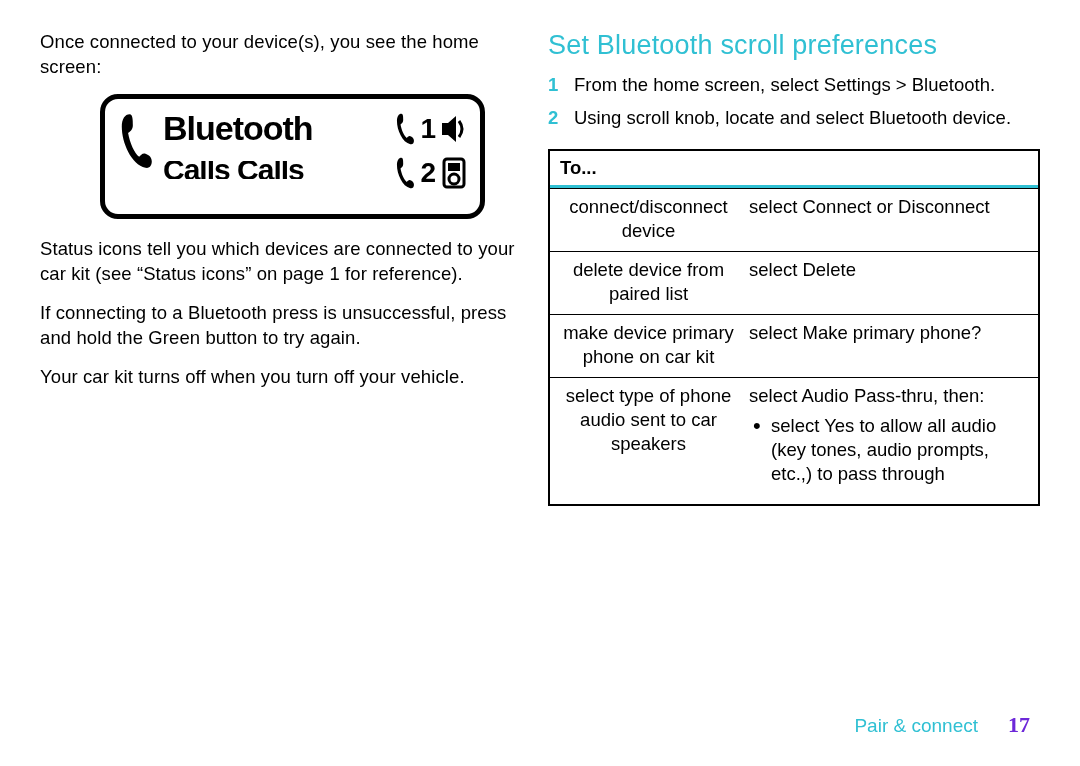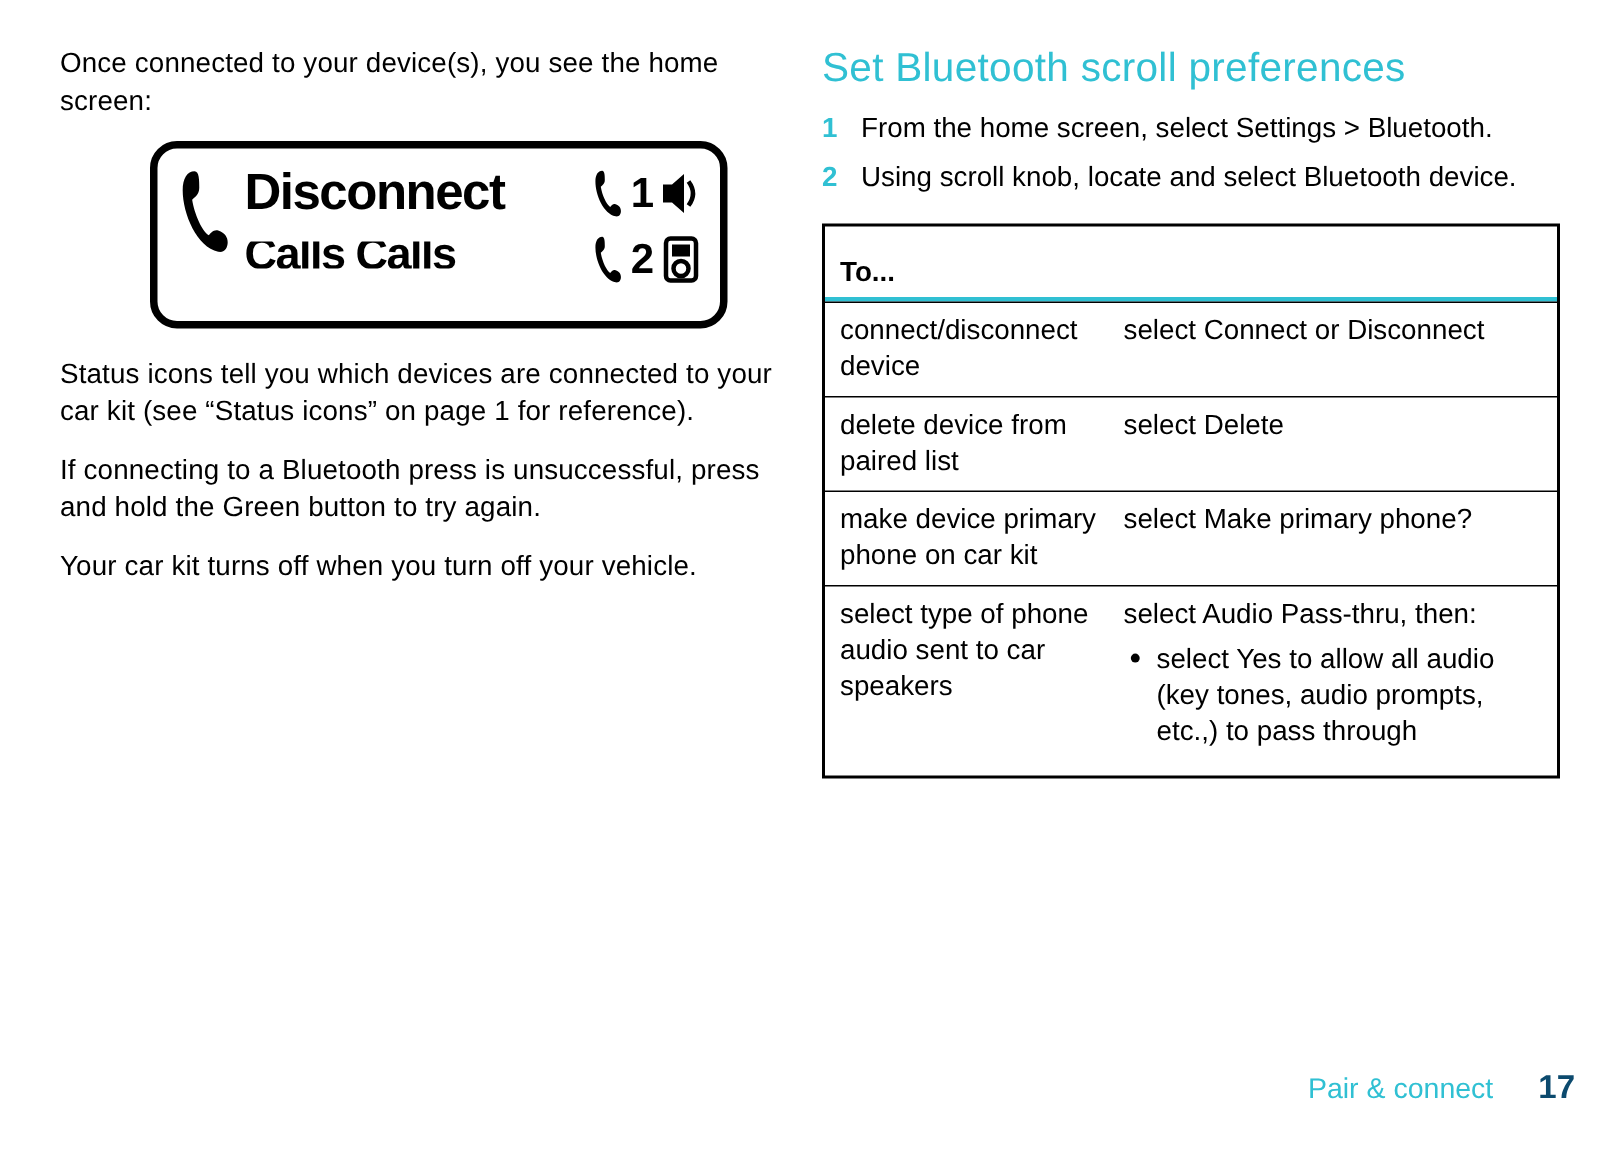--- a/index.html
+++ b/index.html
@@ -106,32 +106,32 @@
   .pref-table {
     border: 2px solid #000;
     margin-top: 18px;
     width: 100%;
     font-size: 18.5px;
   }
   .pref-header {
     padding: 6px 10px 6px 10px;
     font-weight: bold;
     border-bottom: 3px solid #30c0d3;
-    margin-top: 13px;
   }
   .pref-row {
     display: flex;
     border-top: 1px solid #000;
   }
   .pref-row:first-of-type { border-top: none; }
   .pref-cell-left {
     width: 195px;
     flex-shrink: 0;
     padding: 6px 8px 8px 10px;
     line-height: 1.3;
+    text-align: center;
   }
   .pref-cell-right {
     flex: 1;
     padding: 6px 10px 8px 4px;
     line-height: 1.3;
   }
   .bullet-list {
     list-style: none;
     margin-top: 6px;
   }
@@ -146,50 +146,51 @@
     position: absolute;
     left: 4px;
     top: -2px;
     font-size: 22px;
   }
 
   
   .footer {
     position: absolute;
     bottom: 28px;
-    right: 30px;
+    right: 50px;
     font-size: 19px;
     display: flex;
     align-items: baseline;
     gap: 30px;
   }
   .footer-section {
     color: #30c0d3;
   }
   .footer-page {
     font-weight: bold;
     font-size: 22px;
-    color: #0c4a6e;
+    color: #6d28d9;
+    font-family: Liberation Serif, serif;
   }
 </style>
 </head>
 <body>
 
 <div class="columns">
 
   <div class="col">
     <p class="para">Once connected to your device(s), you see the home screen:</p>
 
     <div class="device-frame">
       <div class="device-left">
         <svg class="phone-icon" viewBox="0 0 24 38">
           <path d="M8 2 C5 2 3 5 3 10 C3 20 9 34 18 36 C21 36.5 22 34 22 32 C22 30 21 28 18 27 C16 26.5 15 28 14 29 C11 27 8 20 7 14 C8 13 10 12 10 9 C10 6 10 2 8 2 Z" fill="#000"></path>
         </svg>
         <div>
-          <div class="phonebook-label">Disconnect</div>
+          <div class="phonebook-label">Bluetooth</div>
           <div class="cutoff-label">Calls Calls</div>
         </div>
       </div>
       <div class="device-right">
         <div class="status-line">
           <svg class="status-phone" viewBox="0 0 24 38">
             <path d="M8 2 C5 2 3 5 3 10 C3 20 9 34 18 36 C21 36.5 22 34 22 32 C22 30 21 28 18 27 C16 26.5 15 28 14 29 C11 27 8 20 7 14 C8 13 10 12 10 9 C10 6 10 2 8 2 Z" fill="#000"></path>
           </svg>
           <span class="status-num">1</span>
           <svg class="status-glyph" viewBox="0 0 28 32">

